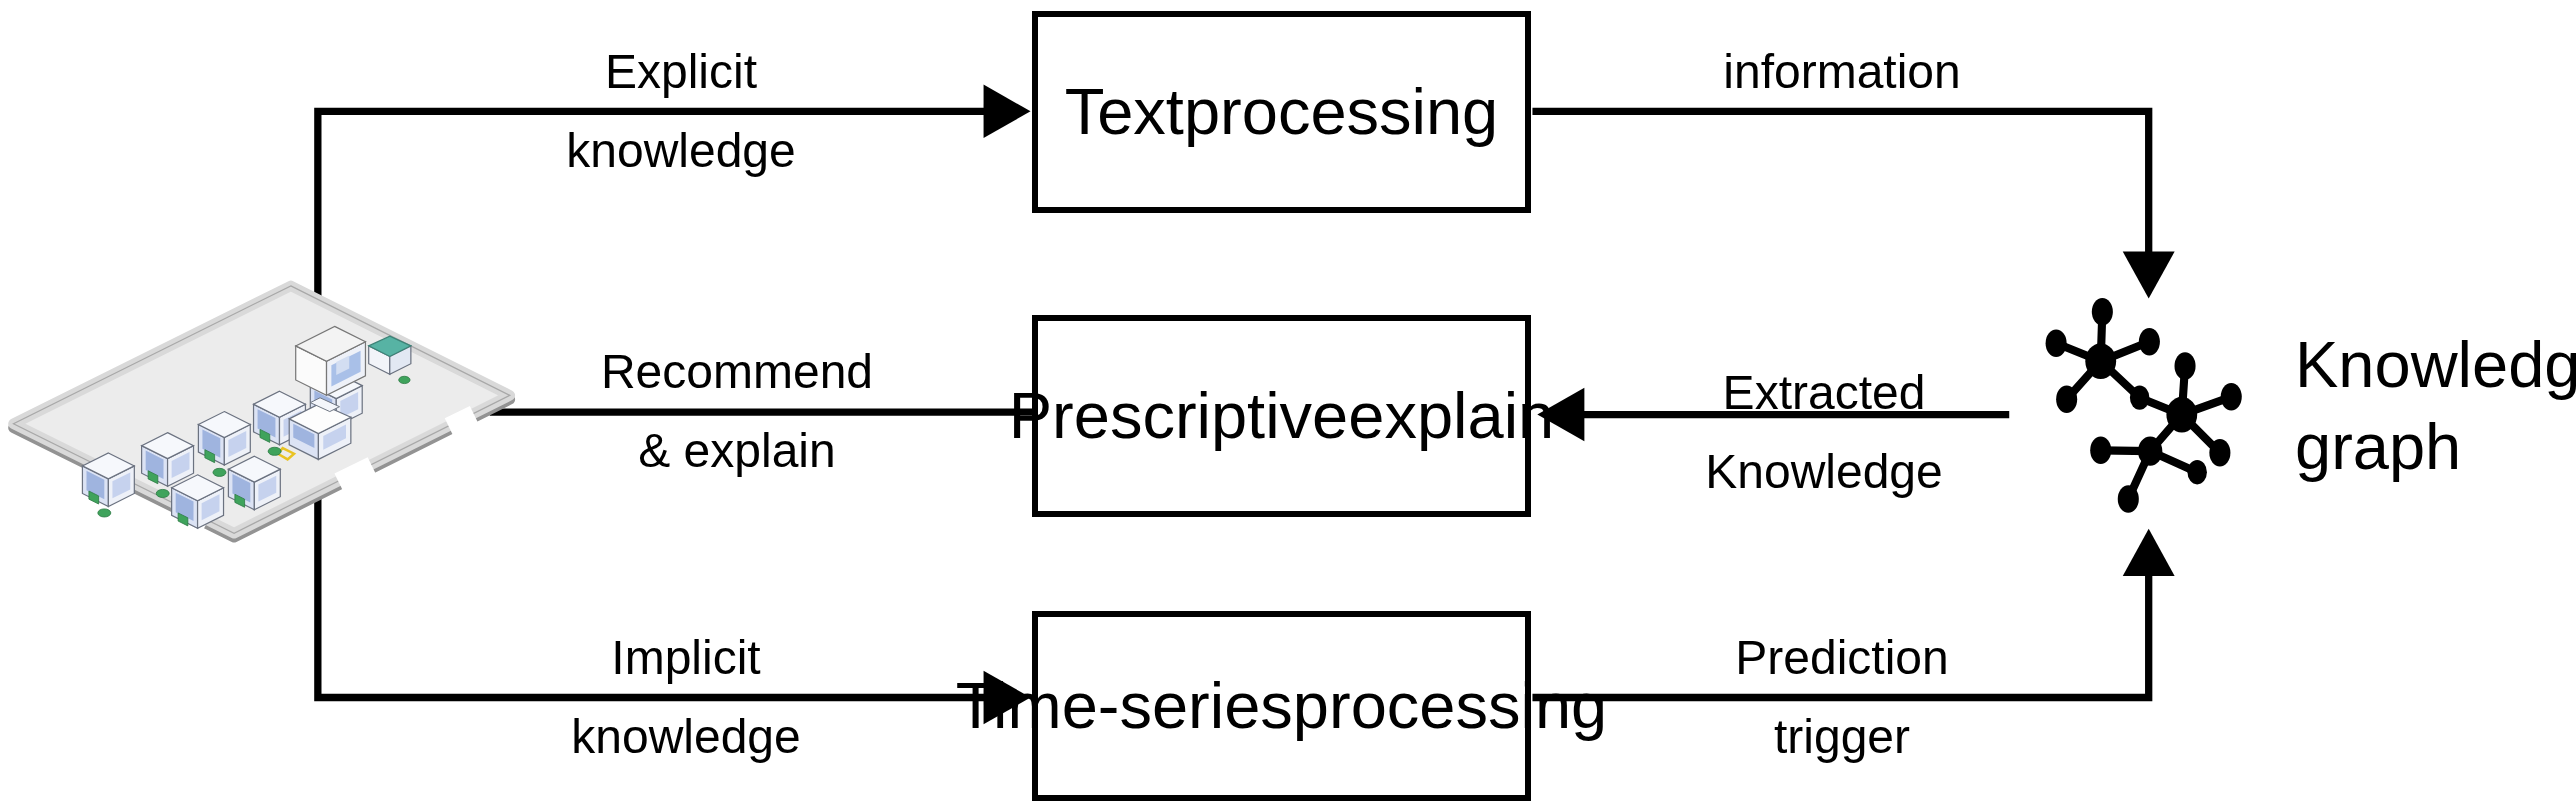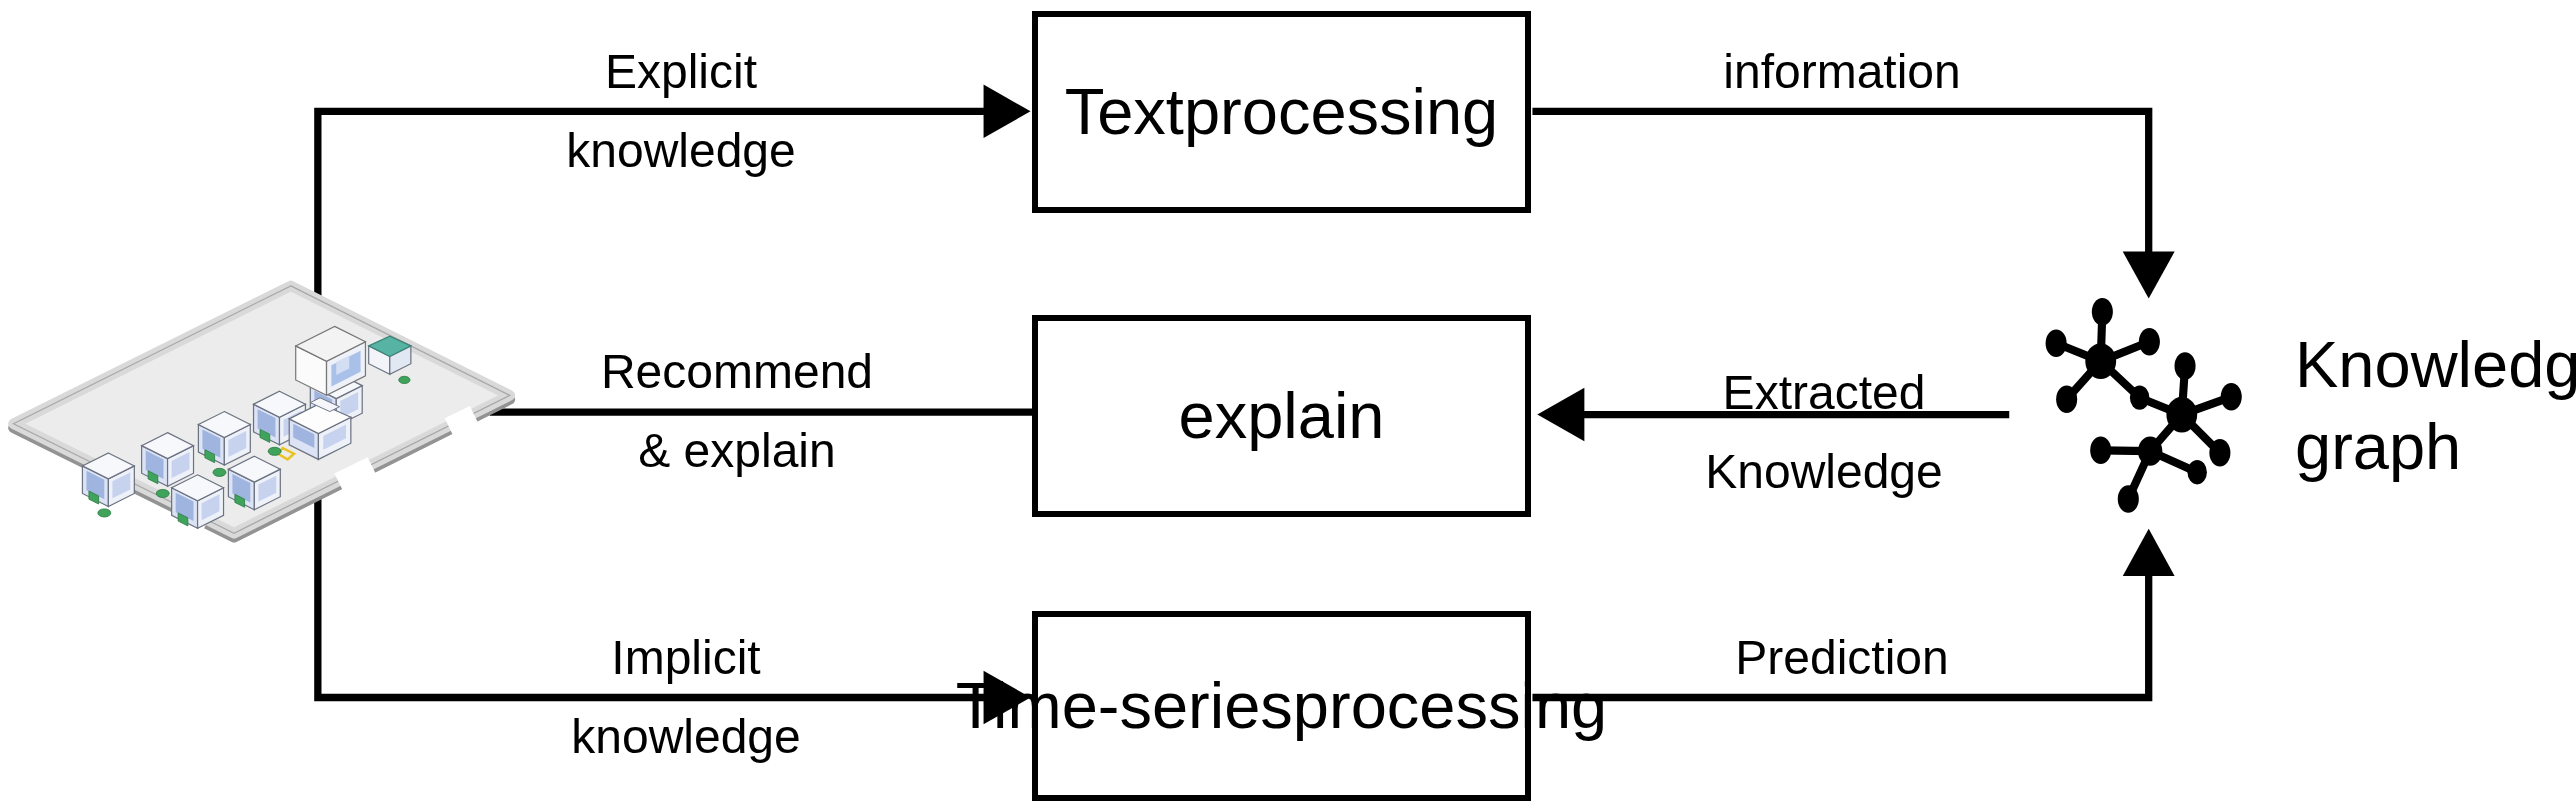--- a/index.html
+++ b/index.html
@@ -51,20 +51,21 @@
       <polygon points="2650,652 2618,710 2682,710"></polygon>
     </g>
   </svg>
 
   <div class="box" style="top:11.4px;height:190px;">
     <div class="bl">Text</div>
     <div class="bl">processing</div>
   </div>
 
   <div class="box" style="top:315px;height:190px;">
+    <div class="bl">Prescriptive</div>
     <div class="bl">explain</div>
   </div>
 
   <div class="box" style="top:611px;height:178px;">
     <div class="bl">Time-series</div>
     <div class="bl">processing</div>
   </div>
 
   <div class="flow-label" style="left:681px;top:32px;">
     <div>Explicit</div>
@@ -85,20 +86,21 @@
     <div>Knowledge</div>
   </div>
 
   <div class="flow-label" style="left:686px;top:618px;">
     <div>Implicit</div>
     <div>knowledge</div>
   </div>
 
   <div class="flow-label" style="left:1842px;top:618px;">
     <div>Prediction</div>
+    <div>trigger</div>
   </div>
 
   <svg class="layer" style="left:6.5px;top:276px;" width="532" height="276" viewBox="0 0 656 340" aria-hidden="true">
     <defs>
 
       <g id="cab">
         <polygon points="0,16 0,50 32,66 32,32" fill="#dce3f4" stroke="#6b7280" stroke-width="1.5"></polygon>
         <polygon points="32,32 32,66 64,50 64,16" fill="#eef1f8" stroke="#6b7280" stroke-width="1.5"></polygon>
         <polygon points="32,0 64,16 32,32 0,16" fill="#f6f8fc" stroke="#6b7280" stroke-width="1.5"></polygon>
         <polygon points="5,22 27,33 27,57 5,46" fill="#9fb4df"></polygon>

